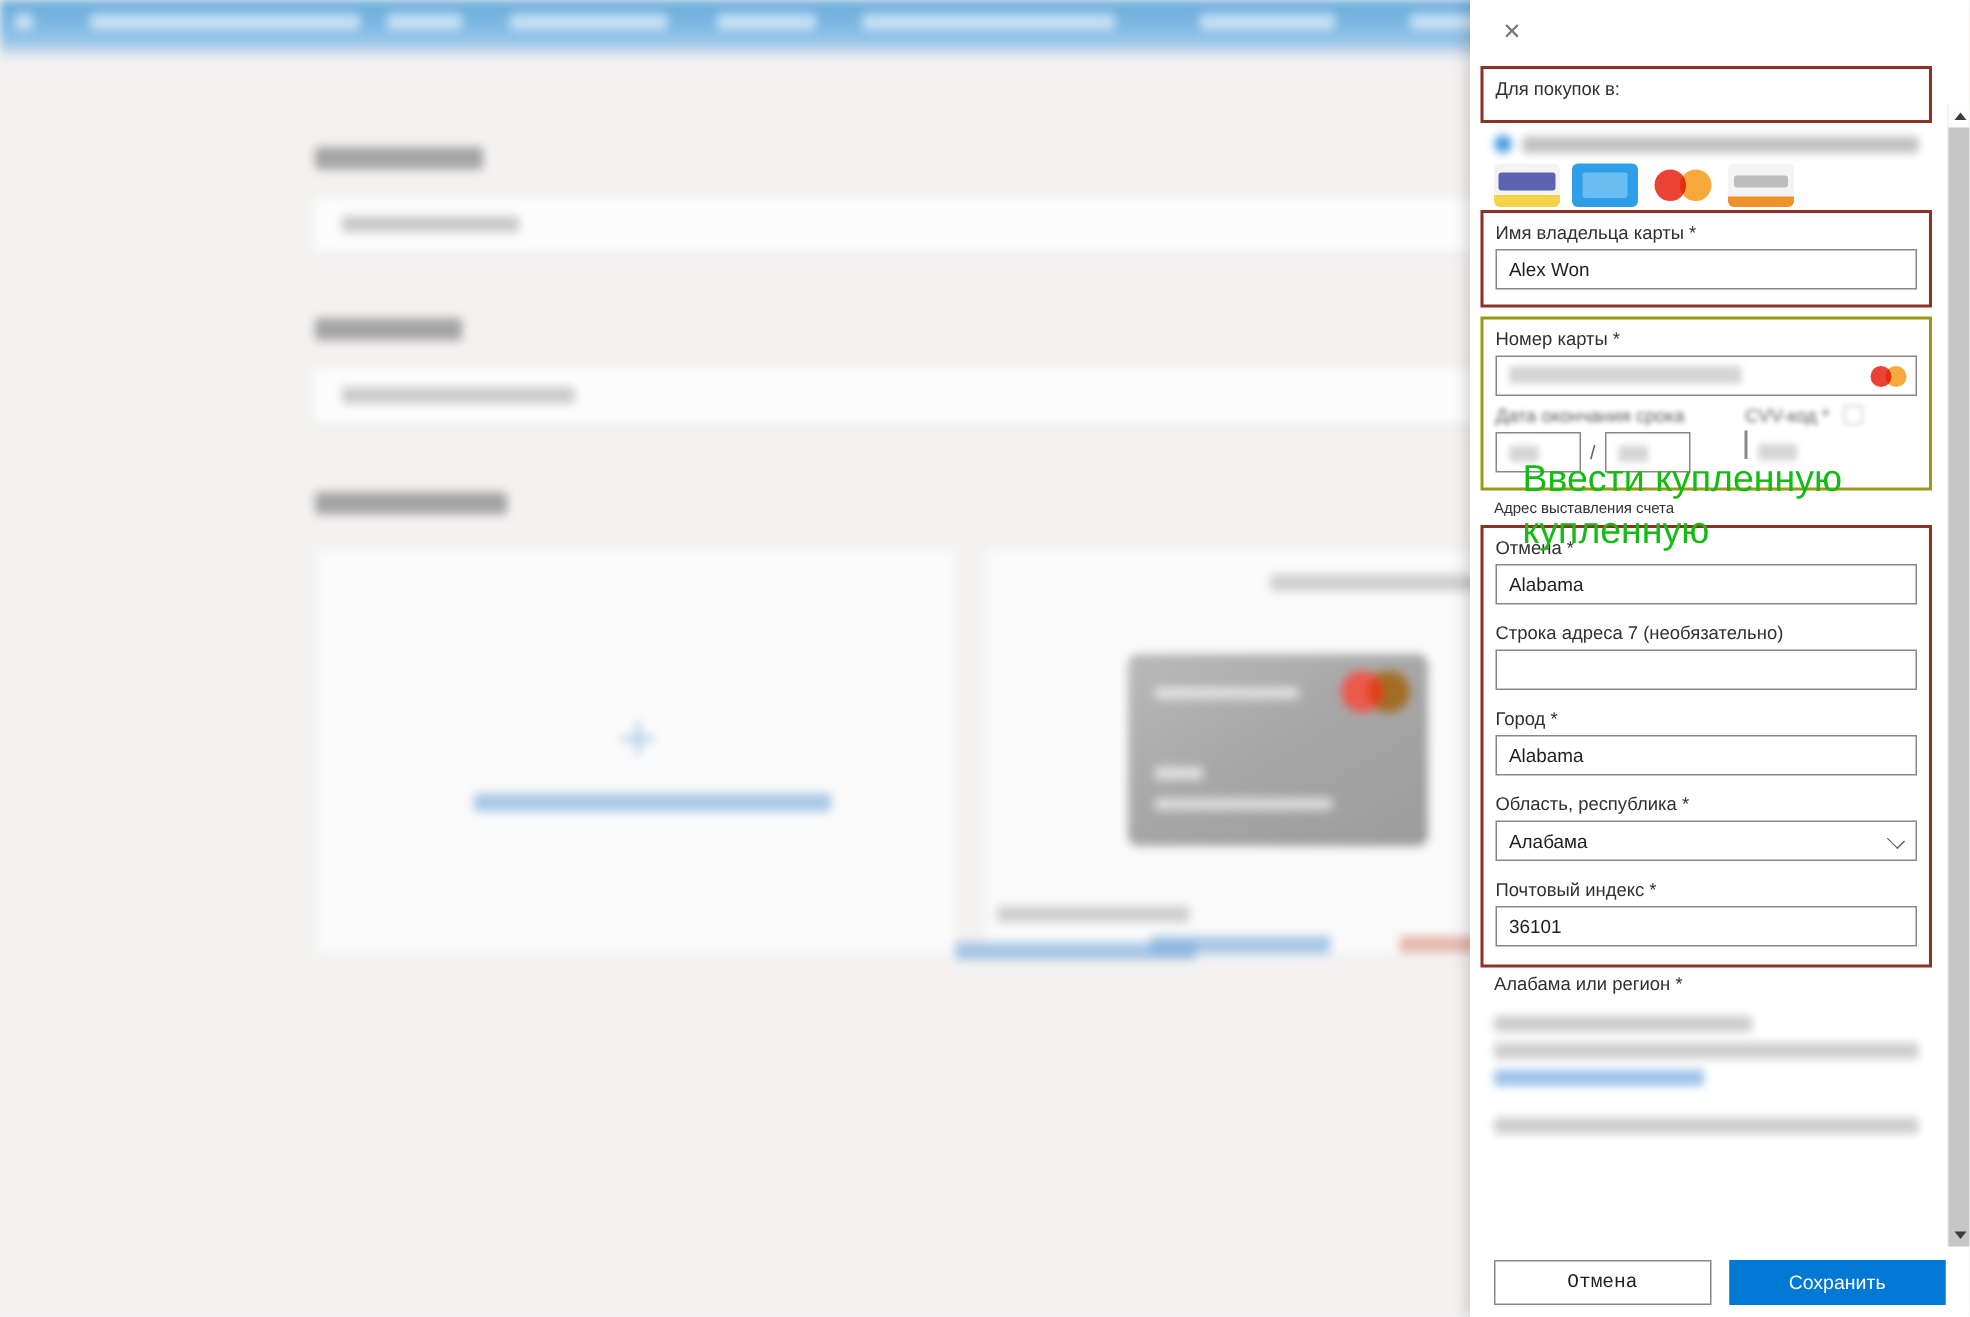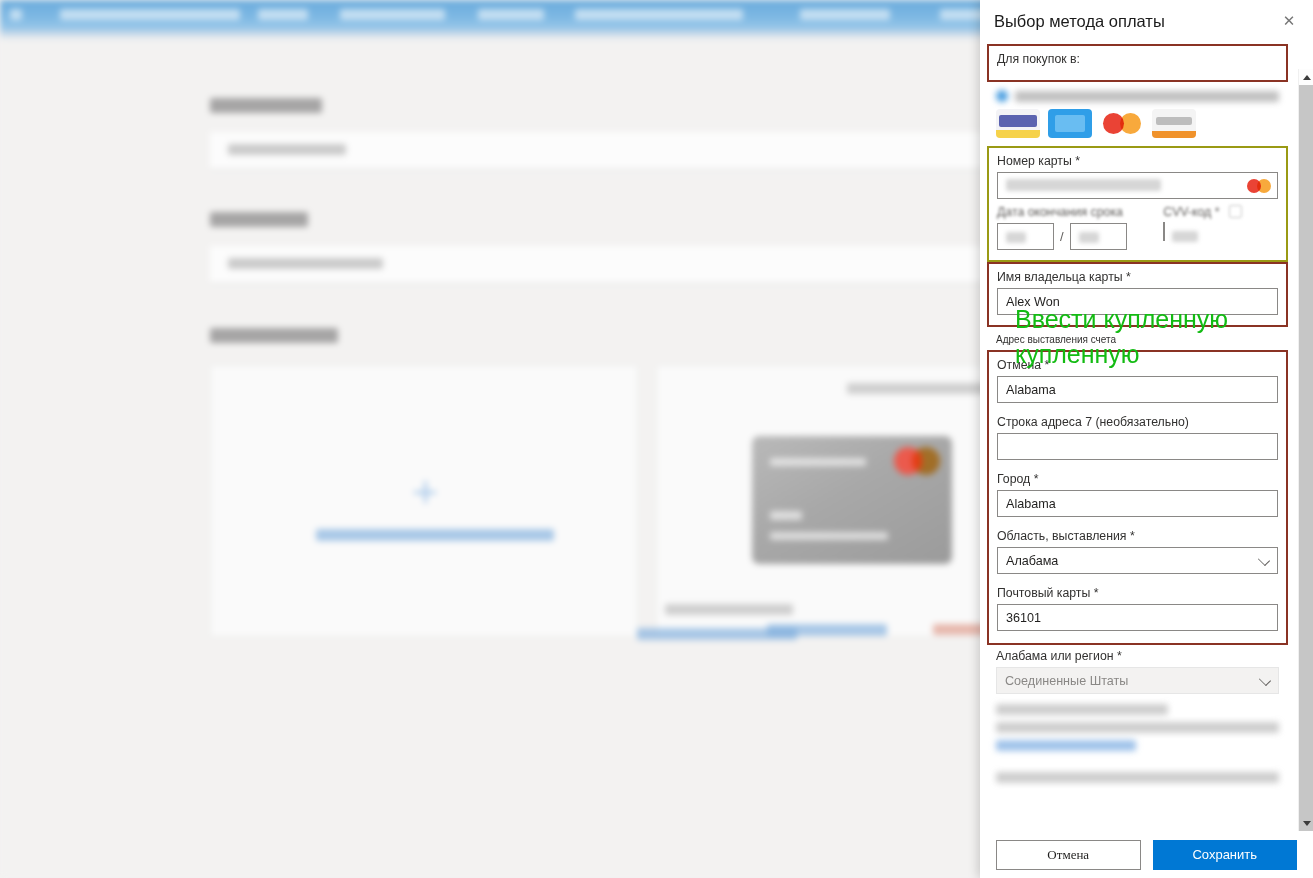--- a/index.html
+++ b/index.html
@@ -170,21 +170,21 @@
   #notice-block { padding:10px 16px 0 16px; }
   .notice-line { height:11px; border-radius:2px; background:rgba(110,110,110,.34); margin-bottom:7px; }
   .notice-line.link { background:rgba(120,170,225,.70); }
 
   #dialog-footer {
     flex:0 0 auto; height:47px; display:flex; align-items:center; gap:12px;
     padding:0 16px; background:#fff;
   }
   #cancel-button {
     flex:1; height:30px; border:1px solid #8a8886; background:#fff;
-    font-family:Liberation Serif, serif; font-size:13px; color:#201f1e; cursor:pointer;text-align:center;
+    font-family:Liberation Mono, monospace; font-size:13px; color:#201f1e; cursor:pointer;text-align:center;
   }
   #save-button {
     flex:1; height:30px; border:1px solid #0078d4; background:#0078d4;
     font-family:"Liberation Sans", sans-serif; font-size:13px; color:#fff; cursor:pointer;
   }
 
   
   #panel-scrollbar {
     position:absolute; right:0; top:27px; width:15px; bottom:0;
     background:#fdfdfd; border-left:1px solid #f0f0f0;
@@ -254,21 +254,20 @@
       <div class="ln" style="left:18px;top:22px;width:96px;height:8px;"></div>
       <div class="ln" style="left:18px;top:75px;width:32px;height:9px;"></div>
       <div class="ln" style="left:18px;top:96px;width:118px;height:8px;"></div>
     </div>
   </div>
 </div>
 
 <div id="payment-dialog">
 
   <div id="dialog-header">
-    <div id="dialog-title">Выбор метода оплаты</div>
     <button id="close-button">✕</button>
   </div>
 
   <div id="dialog-scroll">
     <div id="dialog-body">
 
       <div class="hl" style="margin-top:2px;">
         <div class="field-label">Для покупок в:</div>
       </div>
 
@@ -279,20 +278,25 @@
         </div>
         <div class="logos">
           <span class="cardlogo visa"></span>
           <span class="cardlogo amex"></span>
           <span class="cardlogo mc">
               <i class="l"></i>
               <i class="r"></i>
             </span>
           <span class="cardlogo discover"></span>
         </div>
+      </div>
+
+      <div class="hl">
+        <div class="field-label">Имя владельца карты *</div>
+        <input class="txt-input" value="Alex Won" style="">
       </div>
 
       <div class="hl hl-olive" style="margin-top:6px;">
         <div class="field-label">Номер карты *</div>
         <div id="card-number-input-wrap">
           <input class="txt-input" id="card-number-input" value="" style="">
           <span id="card-number-masked"></span>
           <span id="card-brand-icon">
               <i class="l"></i>
               <i class="r"></i>
@@ -315,57 +319,48 @@
           <div class="cvv-col">
             <div class="field-label lbl-blur">
               <span>CVV-код *</span>
               <span class="cvv-help"></span>
             </div>
             <span class="cvv-input"><span class="msk"></span></span>
           </div>
         </div>
       </div>
 
-      <div class="hl">
-        <div class="field-label">Имя владельца карты *</div>
-        <input class="txt-input" value="Alex Won" style="">
-      </div>
-
       <div id="billing-section-title">Адрес выставления счета</div>
 
       <div class="hl" style="padding-bottom:12px;">
         <div class="field-label">Отмена *</div>
         <input class="txt-input" value="Alabama" style="">
 
         <div class="gap"></div>
         <div class="field-label">Строка адреса 7 (необязательно)</div>
         <input class="txt-input" value="" style="">
 
         <div class="gap"></div>
         <div class="field-label">Город *</div>
         <input class="txt-input" value="Alabama" style="">
 
         <div class="gap"></div>
-        <div class="field-label">Область, выставления *</div>
+        <div class="field-label">Область, республика *</div>
         <div class="sel-wrap">
           <input class="sel-input" readonly="" value="Алабама" style="">
           <span class="chev"></span>
         </div>
 
         <div class="gap"></div>
-        <div class="field-label">Почтовый карты *</div>
+        <div class="field-label">Почтовый индекс *</div>
         <input class="txt-input" value="36101" style="">
       </div>
 
       <div id="country-block">
         <div class="field-label">Алабама или регион *</div>
-        <div class="sel-wrap">
-          <input class="sel-input disabled" readonly="" value="Соединенные Штаты" style="">
-          <span class="chev"></span>
-        </div>
       </div>
 
       <div id="notice-block" class="blurwrap">
         <div class="notice-line" style="width:172px;"></div>
         <div class="notice-line" style="width:100%;"></div>
         <div class="notice-line link" style="width:140px;"></div>
         <div style="height:14px;"></div>
         <div class="notice-line" style="width:100%;"></div>
       </div>
 

